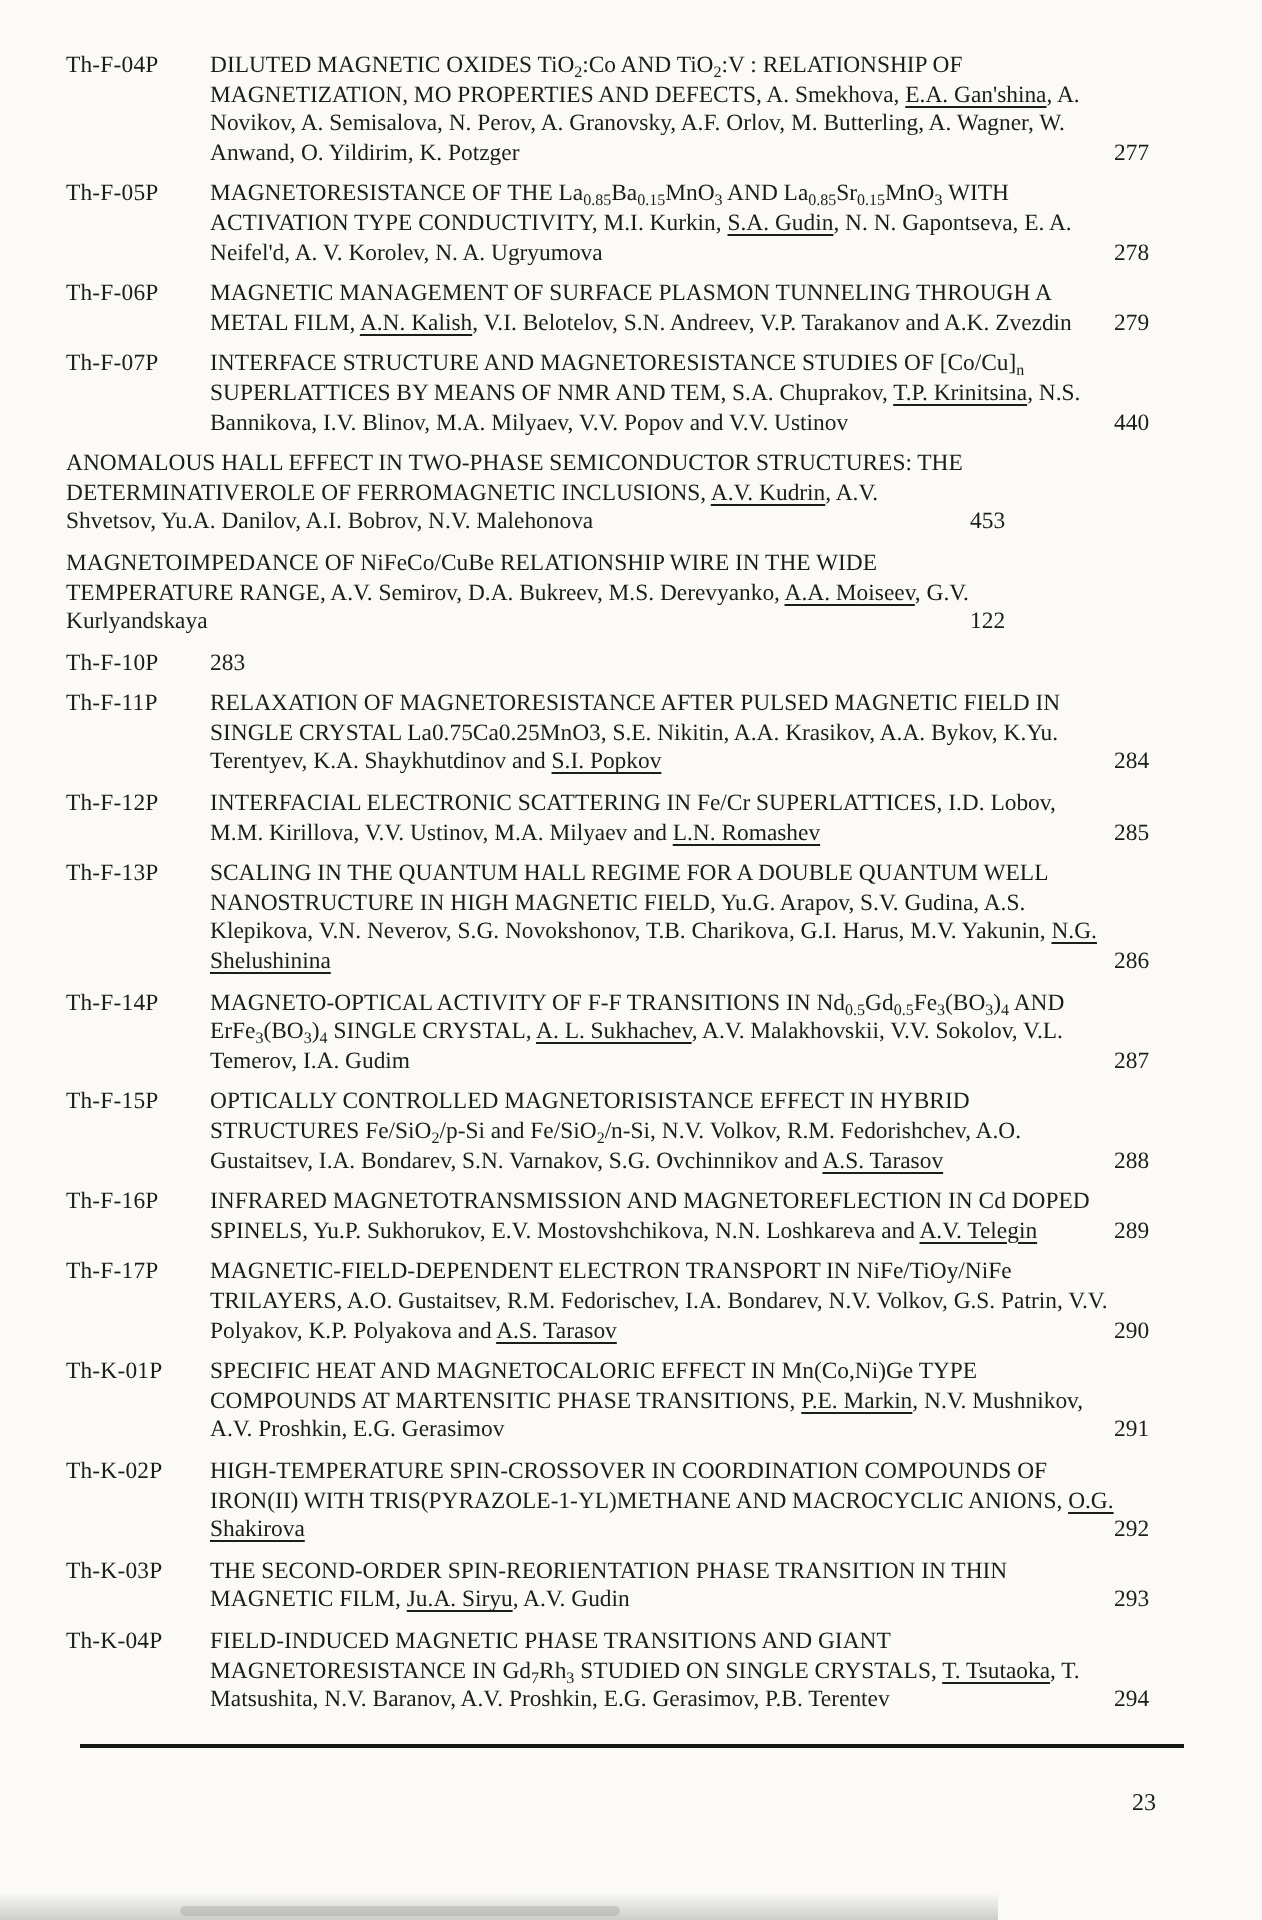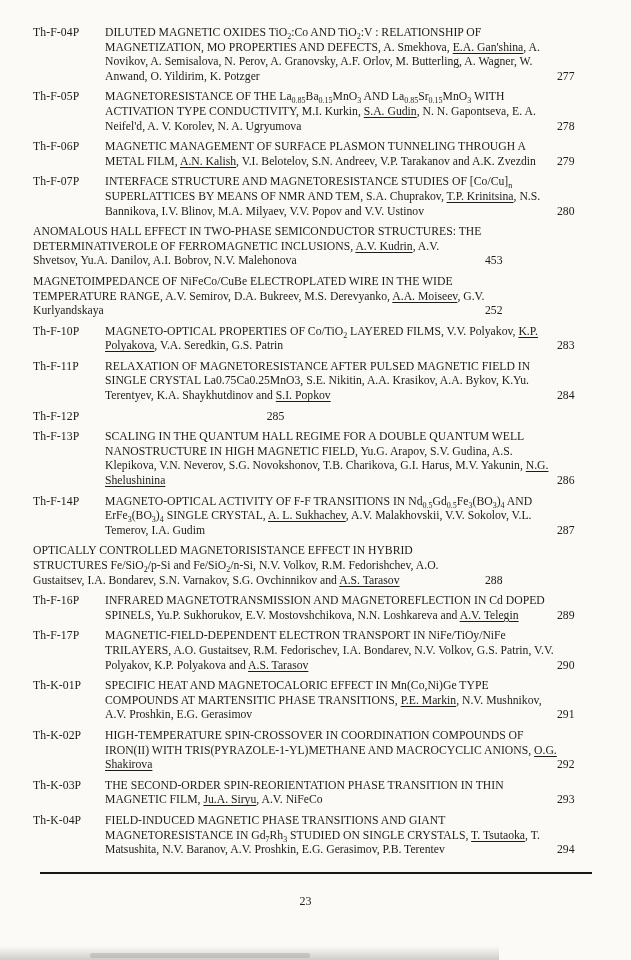--- a/index.html
+++ b/index.html
@@ -14,37 +14,37 @@
     position: relative;
     width: 499px; height: 960px;
     box-sizing: border-box;
     padding: 26px 53px 0 33px;
     font-size: 11.7px;
     line-height: 14.6px;
   }
   .entry { display: flex; margin-bottom: 6px; }
   .code  { width: 72px; flex: none; letter-spacing: 0.1px; }
   .body  { width: 452px; flex: none; text-align: left; }
-  .pageno{ flex: 1; text-align: center; align-self: flex-end; }
+  .pageno{ flex: 1; text-align: left; align-self: flex-end; }
   .subscript {
     font-size: 8px;
     line-height: 0;
     vertical-align: -2.5px;
     letter-spacing: 0;
   }
   .ul-author { text-decoration: underline; text-underline-offset: 1.5px; }
   .footer-rule {
     margin: 14px 0 0 7px;
     width: 552px; height: 2.4px;
     background: #161616;
   }
   .footer-page {
     margin-top: 20px;
     width: 545px;
-    text-align: center;
+    text-align: right;
     font-size: 12px;
   }
   .scan-edge-bottom {
     position: absolute; left: 0; right: 0; bottom: 0;
     height: 14px;
     background: linear-gradient(to bottom, rgba(170,170,167,0), rgba(168,168,164,0.55));
   }
   .scan-smudge {
     position: absolute; bottom: 2px; left: 90px;
     width: 220px; height: 5px;
@@ -72,63 +72,64 @@
 
   <div class="entry">
     <div class="code">Th-F-06P</div>
     <div class="body"><span>MAGNETIC MANAGEMENT OF SURFACE PLASMON TUNNELING THROUGH A METAL FILM, </span><span class="ul-author">A.N. Kalish</span><span>, V.I. Belotelov, S.N. Andreev, V.P. Tarakanov and A.K. Zvezdin</span></div>
     <div class="pageno">279</div>
   </div>
 
   <div class="entry">
     <div class="code">Th-F-07P</div>
     <div class="body"><span>INTERFACE STRUCTURE AND MAGNETORESISTANCE STUDIES OF [Co/Cu]</span><span class="subscript">n</span><span> SUPERLATTICES BY MEANS OF NMR AND TEM, S.A. Chuprakov, </span><span class="ul-author">T.P. Krinitsina</span><span>, N.S. Bannikova, I.V. Blinov, M.A. Milyaev, V.V. Popov and V.V. Ustinov</span></div>
-    <div class="pageno">280</div>
+    <div class="pageno">440</div>
   </div>
 
   <div class="entry">
     <div class="body"><span>ANOMALOUS HALL EFFECT IN TWO-PHASE SEMICONDUCTOR STRUCTURES: THE DETERMINATIVEROLE OF FERROMAGNETIC INCLUSIONS, </span><span class="ul-author">A.V. Kudrin</span><span>, A.V. Shvetsov, Yu.A. Danilov, A.I. Bobrov, N.V. Malehonova</span></div>
     <div class="pageno">453</div>
   </div>
 
   <div class="entry">
-    <div class="body"><span>MAGNETOIMPEDANCE OF NiFeCo/CuBe ELECTROPLATED WIRE IN THE WIDE TEMPERATURE RANGE, A.V. Semirov, D.A. Bukreev, M.S. Derevyanko, </span><span class="ul-author">A.A. Moiseev</span><span>, G.V. Kurlyandskaya</span></div>
-    <div class="pageno">252</div>
+    <div class="body"><span>MAGNETOIMPEDANCE OF NiFeCo/CuBe RELATIONSHIP WIRE IN THE WIDE TEMPERATURE RANGE, A.V. Semirov, D.A. Bukreev, M.S. Derevyanko, </span><span class="ul-author">A.A. Moiseev</span><span>, G.V. Kurlyandskaya</span></div>
+    <div class="pageno">122</div>
   </div>
 
   <div class="entry">
     <div class="code">Th-F-10P</div>
-    <div class="body"><span>MAGNETO-OPTICAL PROPERTIES OF Co/TiO</span><span class="subscript">2</span><span> LAYERED FILMS, V.V. Polyakov, </span><span class="ul-author">K.P. Polyakova</span><span>, V.A. Seredkin, G.S. Patrin</span></div>
     <div class="pageno">283</div>
   </div>
 
   <div class="entry">
     <div class="code">Th-F-11P</div>
     <div class="body"><span>RELAXATION OF MAGNETORESISTANCE AFTER PULSED MAGNETIC FIELD IN SINGLE CRYSTAL La0.75Ca0.25MnO3, S.E. Nikitin, A.A. Krasikov, A.A. Bykov, K.Yu. Terentyev, K.A. Shaykhutdinov and </span><span class="ul-author">S.I. Popkov</span></div>
     <div class="pageno">284</div>
   </div>
 
   <div class="entry">
     <div class="code">Th-F-12P</div>
+    <div class="body"><span>INTERFACIAL ELECTRONIC SCATTERING IN Fe/Cr SUPERLATTICES, I.D. Lobov, M.M. Kirillova, V.V. Ustinov, M.A. Milyaev and </span><span class="ul-author">L.N. Romashev</span></div>
     <div class="pageno">285</div>
   </div>
 
   <div class="entry">
     <div class="code">Th-F-13P</div>
     <div class="body"><span>SCALING IN THE QUANTUM HALL REGIME FOR A DOUBLE QUANTUM WELL NANOSTRUCTURE IN HIGH MAGNETIC FIELD, Yu.G. Arapov, S.V. Gudina, A.S. Klepikova, V.N. Neverov, S.G. Novokshonov, T.B. Charikova, G.I. Harus, M.V. Yakunin, </span><span class="ul-author">N.G. Shelushinina</span></div>
     <div class="pageno">286</div>
   </div>
 
   <div class="entry">
     <div class="code">Th-F-14P</div>
     <div class="body"><span>MAGNETO-OPTICAL ACTIVITY OF F-F TRANSITIONS IN Nd</span><span class="subscript">0.5</span><span>Gd</span><span class="subscript">0.5</span><span>Fe</span><span class="subscript">3</span><span>(BO</span><span class="subscript">3</span><span>)</span><span class="subscript">4</span><span> AND ErFe</span><span class="subscript">3</span><span>(BO</span><span class="subscript">3</span><span>)</span><span class="subscript">4</span><span> SINGLE CRYSTAL, </span><span class="ul-author">A. L. Sukhachev</span><span>, A.V. Malakhovskii, V.V. Sokolov, V.L. Temerov, I.A. Gudim</span></div>
     <div class="pageno">287</div>
   </div>
 
   <div class="entry">
+    <div class="code">Th-F-15P</div>
     <div class="body"><span>OPTICALLY CONTROLLED MAGNETORISISTANCE EFFECT IN HYBRID STRUCTURES Fe/SiO</span><span class="subscript">2</span><span>/p-Si and Fe/SiO</span><span class="subscript">2</span><span>/n-Si, N.V. Volkov, R.M. Fedorishchev, A.O. Gustaitsev, I.A. Bondarev, S.N. Varnakov, S.G. Ovchinnikov and </span><span class="ul-author">A.S. Tarasov</span></div>
     <div class="pageno">288</div>
   </div>
 
   <div class="entry">
     <div class="code">Th-F-16P</div>
     <div class="body"><span>INFRARED MAGNETOTRANSMISSION AND MAGNETOREFLECTION IN Cd DOPED SPINELS, Yu.P. Sukhorukov, E.V. Mostovshchikova, N.N. Loshkareva and </span><span class="ul-author">A.V. Telegin</span></div>
     <div class="pageno">289</div>
   </div>
 
@@ -145,21 +146,21 @@
   </div>
 
   <div class="entry">
     <div class="code">Th-K-02P</div>
     <div class="body"><span>HIGH-TEMPERATURE SPIN-CROSSOVER IN COORDINATION COMPOUNDS OF IRON(II) WITH TRIS(PYRAZOLE-1-YL)METHANE AND MACROCYCLIC ANIONS, </span><span class="ul-author">O.G. Shakirova</span></div>
     <div class="pageno">292</div>
   </div>
 
   <div class="entry">
     <div class="code">Th-K-03P</div>
-    <div class="body"><span>THE SECOND-ORDER SPIN-REORIENTATION PHASE TRANSITION IN THIN MAGNETIC FILM, </span><span class="ul-author">Ju.A. Siryu</span><span>, A.V. NiFeCo</span></div>
+    <div class="body"><span>THE SECOND-ORDER SPIN-REORIENTATION PHASE TRANSITION IN THIN MAGNETIC FILM, </span><span class="ul-author">Ju.A. Siryu</span><span>, A.V. Gudin</span></div>
     <div class="pageno">293</div>
   </div>
 
   <div class="entry">
     <div class="code">Th-K-04P</div>
     <div class="body"><span>FIELD-INDUCED MAGNETIC PHASE TRANSITIONS AND GIANT MAGNETORESISTANCE IN Gd</span><span class="subscript">7</span><span>Rh</span><span class="subscript">3</span><span> STUDIED ON SINGLE CRYSTALS, </span><span class="ul-author">T. Tsutaoka</span><span>, T. Matsushita, N.V. Baranov, A.V. Proshkin, E.G. Gerasimov, P.B. Terentev</span></div>
     <div class="pageno">294</div>
   </div>
 </div>
 

